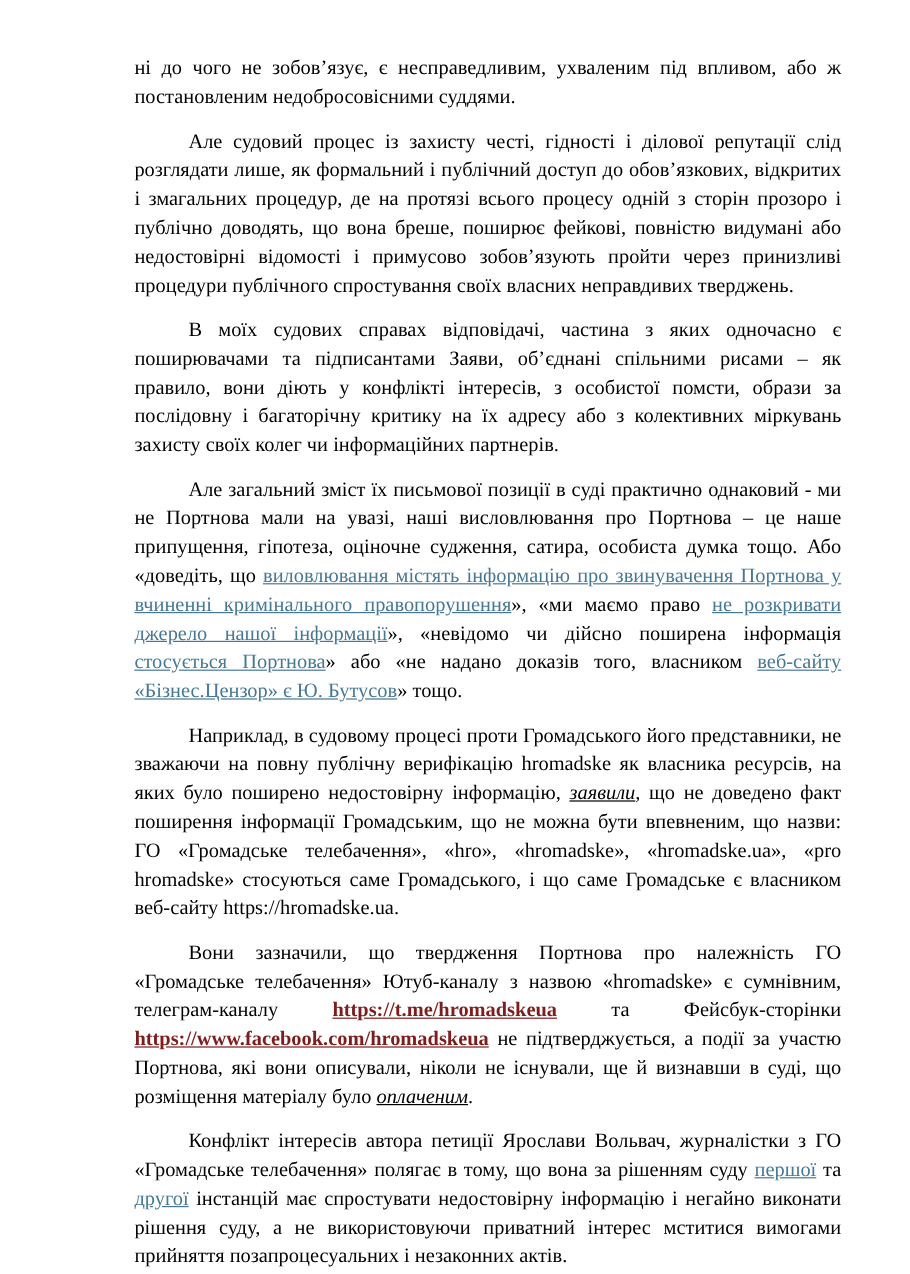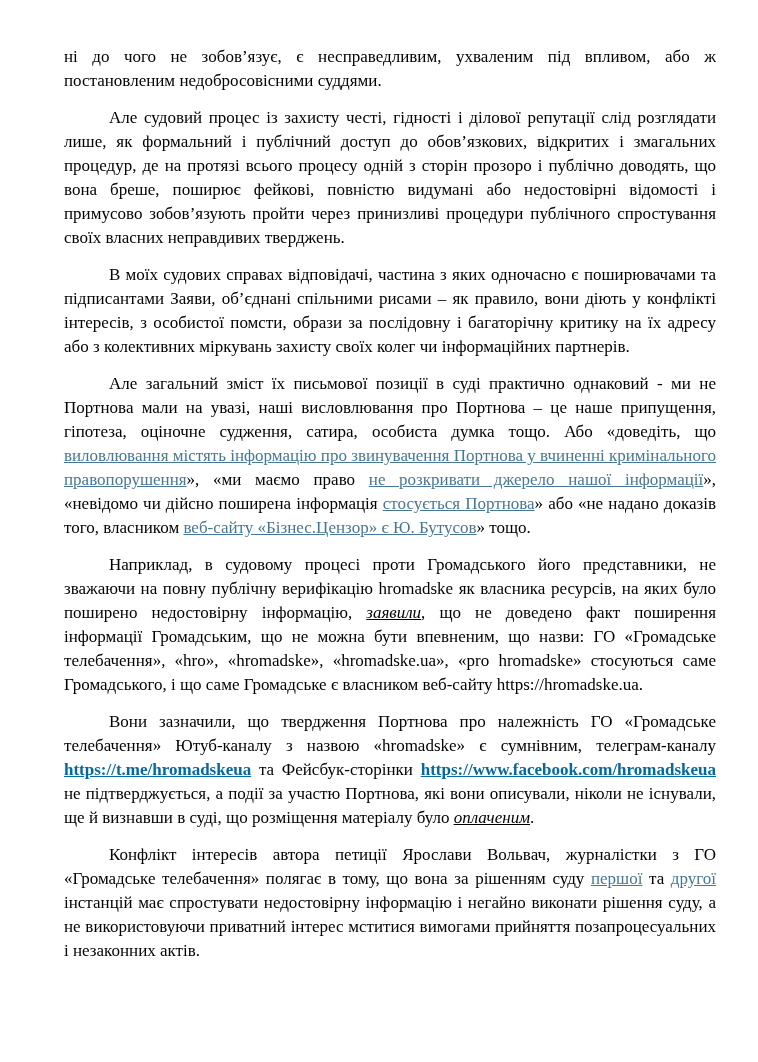--- a/index.html
+++ b/index.html
@@ -9,41 +9,42 @@
   }
   .page {
     width: 758px;
     height: 1062px;
     background: #ffffff;
     overflow: hidden;
     box-sizing: border-box;
   }
   .doc {
     box-sizing: border-box;
-    padding: 45px 42px 0 64px;
+    padding: 45px 57px 0 64px;
     font-family: "Liberation Serif", "DejaVu Serif", serif;
     font-size: 17px;
     line-height: 24px;
     color: #000000;
     text-align: justify;
+    margin-left: 48px;
   }
   p.para {
     margin: 0 0 13px 0;
     padding: 0;
   }
   p.para.indent {
     text-indent: 45px;
   }
   a.link {
     color: #467896;
     text-decoration: underline;
     cursor: pointer;
   }
   a.url-link {
-    color: #0369a1;
+    color: #7f1d1d;
     font-weight: bold;
     text-decoration: underline;
     cursor: pointer;
   }
   span.u {
     text-decoration: underline;
     font-style: italic;
   }
 </style>
 </head>

